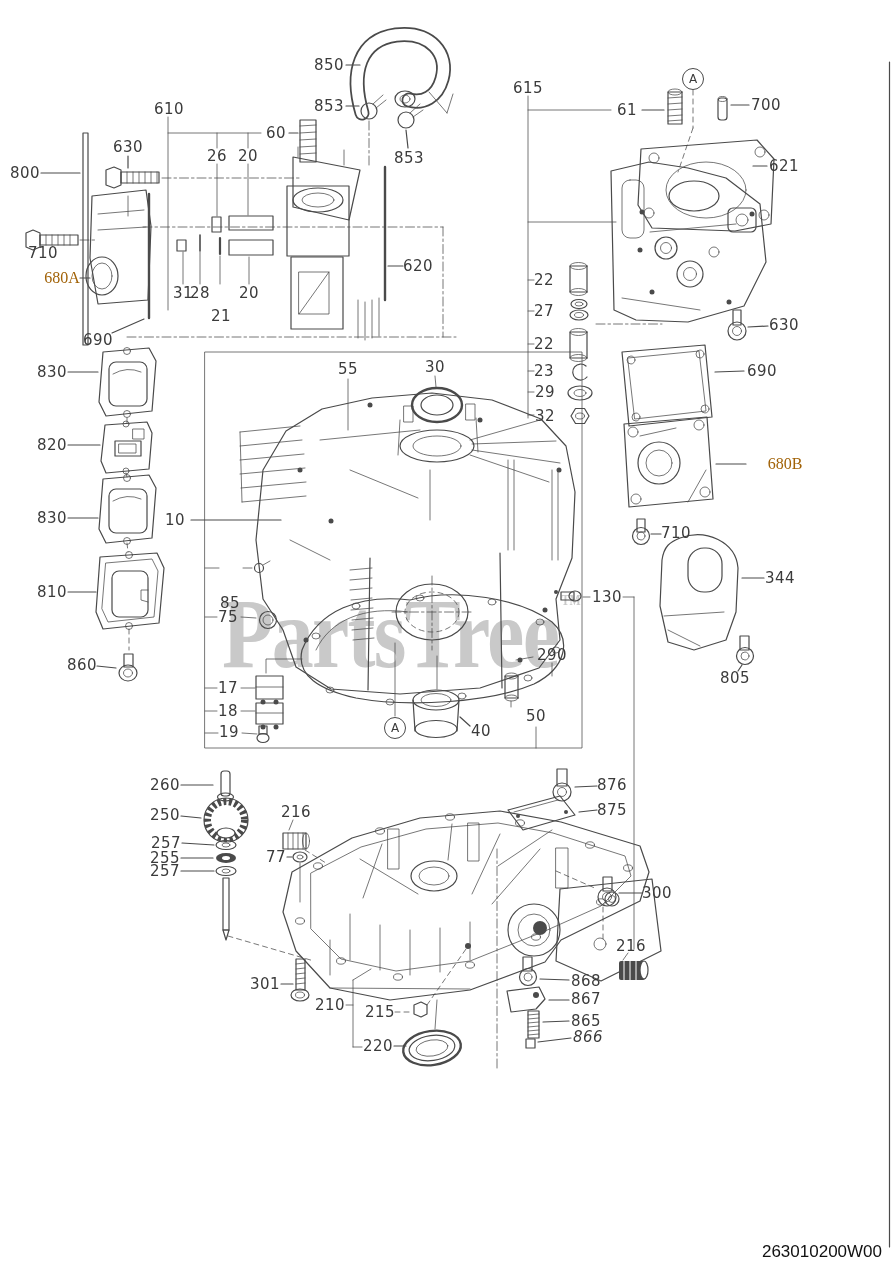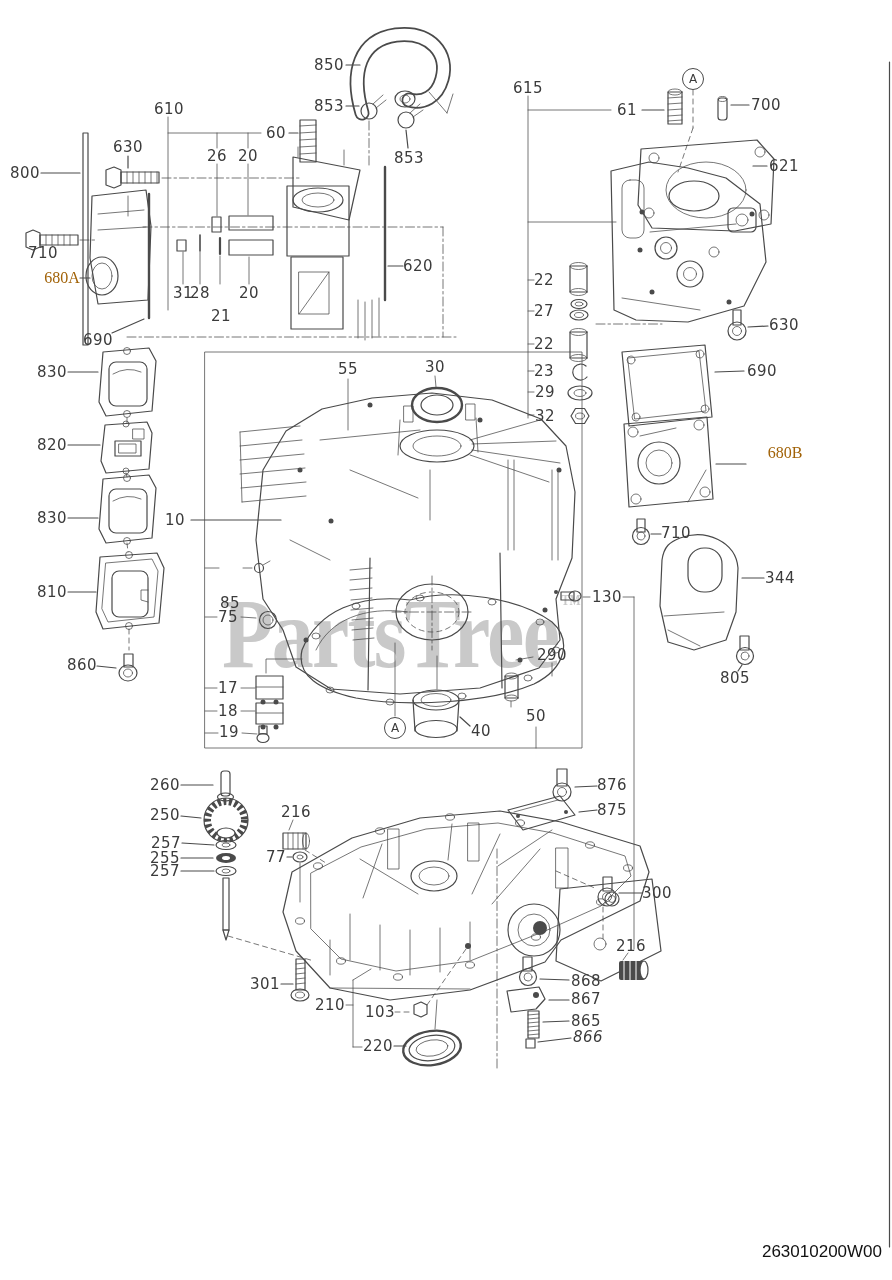--- a/index.html
+++ b/index.html
@@ -554,21 +554,21 @@
       <span class="callout" style="left: 544px; top: 344px;">22</span>
       <span class="callout" style="left: 544px; top: 371px; text-align: center;">23</span>
       <span class="callout" style="left: 545px; top: 392px;">29</span>
       <span class="callout" style="left: 545px; top: 416px;">32</span>
       <span class="callout" style="left: 784px; top: 325px;">630</span>
       <span class="callout" style="left: 762px; top: 371px;">690</span>
       <span class="callout" style="left: 52px; top: 372px;">830</span>
       <span class="callout" style="left: 348px; top: 369px;">55</span>
       <span class="callout" style="left: 435px; top: 367px;">30</span>
       <span class="callout" style="left: 52px; top: 445px;">820</span>
-      <span class="callout serif" style="left: 765px; top: 453px; padding-left: 40px;">680B</span>
+      <span class="callout serif" style="left: 765px; top: 464px; padding-left: 40px;">680B</span>
       <span class="callout" style="left: 52px; top: 518px;">830</span>
       <span class="callout" style="left: 175px; top: 520px;">10</span>
       <span class="callout" style="left: 676px; top: 533px;">710</span>
       <span class="callout" style="left: 230px; top: 568px; margin-top: 35px;">85</span>
       <span class="callout" style="left: 780px; top: 578px;">344</span>
       <span class="callout" style="left: 52px; top: 592px;">810</span>
       <span class="callout" style="left: 607px; top: 597px;">130</span>
       <span class="callout" style="left: 228px; top: 617px;">75</span>
       <span class="callout" style="left: 552px; top: 655px;">290</span>
       <span class="callout" style="left: 82px; top: 665px;">860</span>
@@ -586,21 +586,21 @@
       <span class="callout" style="left: 166px; top: 843px;">257</span>
       <span class="callout" style="left: 165px; top: 858px;">255</span>
       <span class="callout" style="left: 276px; top: 857px;">77</span>
       <span class="callout" style="left: 165px; top: 871px;">257</span>
       <span class="callout" style="left: 657px; top: 893px;">300</span>
       <span class="callout" style="left: 631px; top: 946px;">216</span>
       <span class="callout" style="left: 586px; top: 981px;">868</span>
       <span class="callout" style="left: 265px; top: 984px;">301</span>
       <span class="callout" style="left: 586px; top: 999px;">867</span>
       <span class="callout" style="left: 330px; top: 1005px;">210</span>
-      <span class="callout" style="left: 380px; top: 1012px;">103</span>
+      <span class="callout" style="left: 380px; top: 1012px;">215</span>
       <span class="callout" style="left: 586px; top: 1021px;">865</span>
       <span class="callout" style="left: 588px; top: 1037px; font-style: italic;">866</span>
       <span class="callout" style="left: 378px; top: 1046px;">220</span>
       <div class="marker" style="left: 693px; top: 79px;">A</div>
       <div class="marker" style="left: 395px; top: 728px;">A</div>
     </div>
 
   <div class="code">263010200W00</div>
 </div>
 

